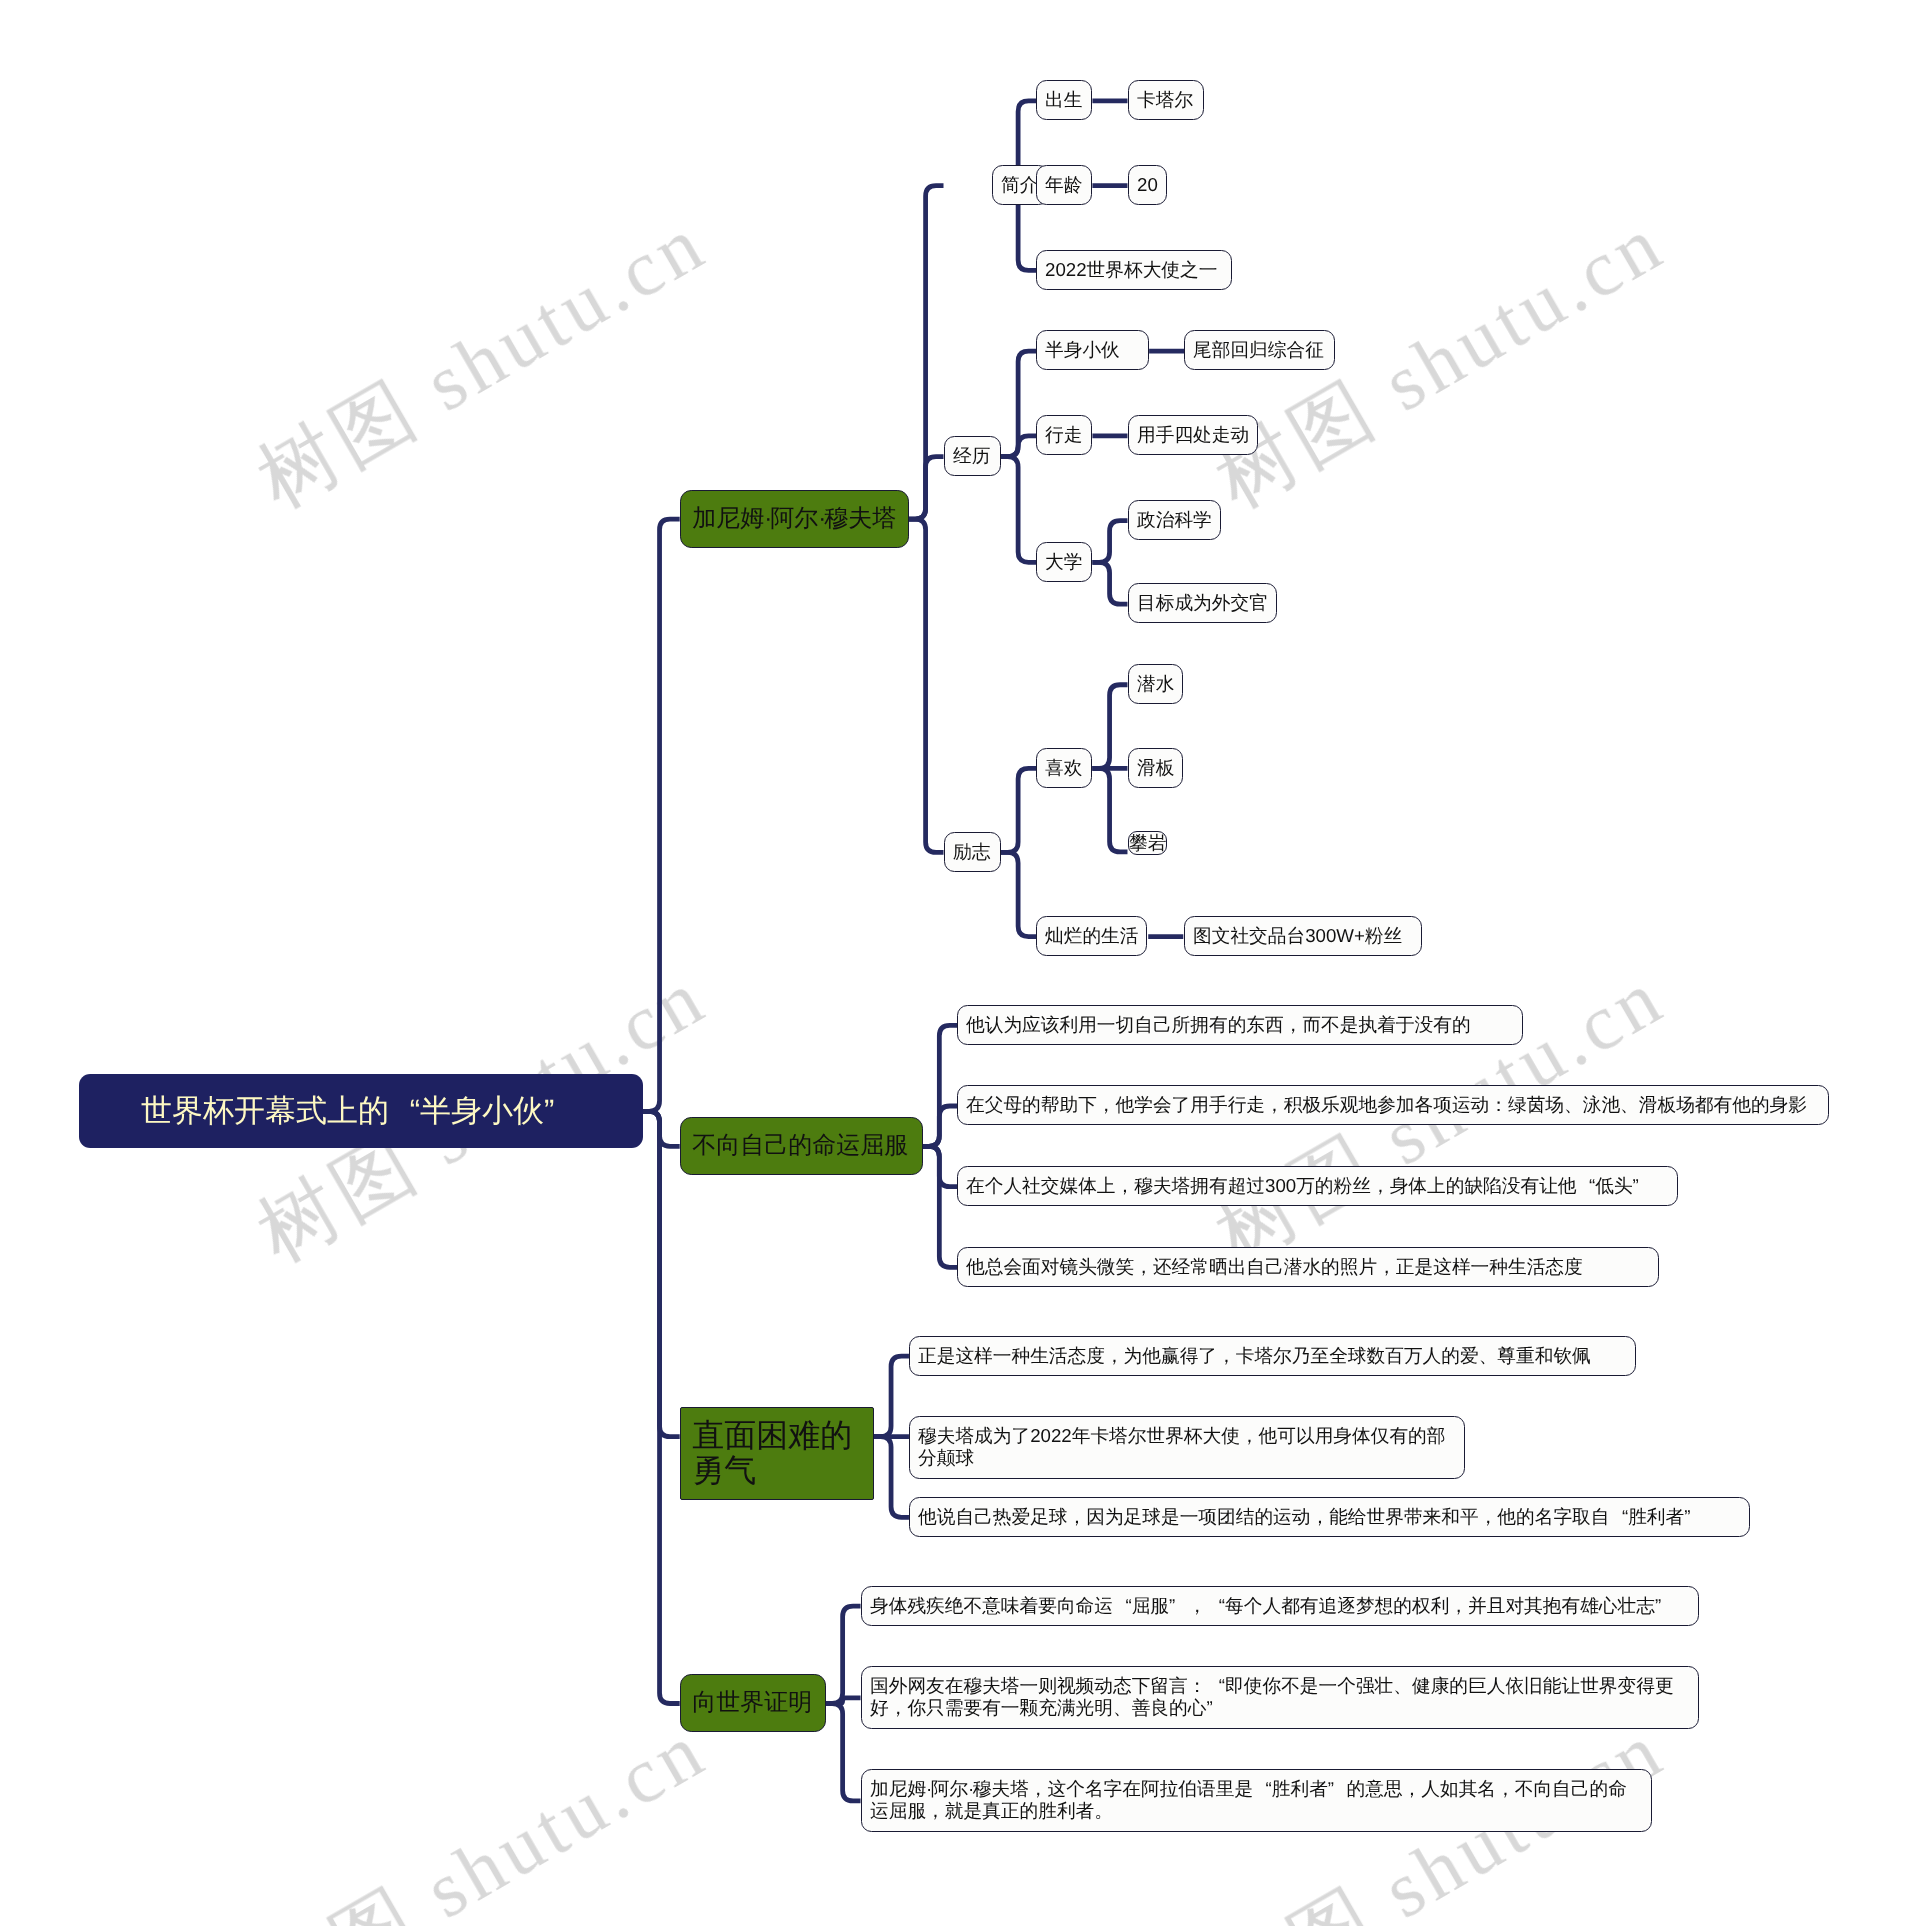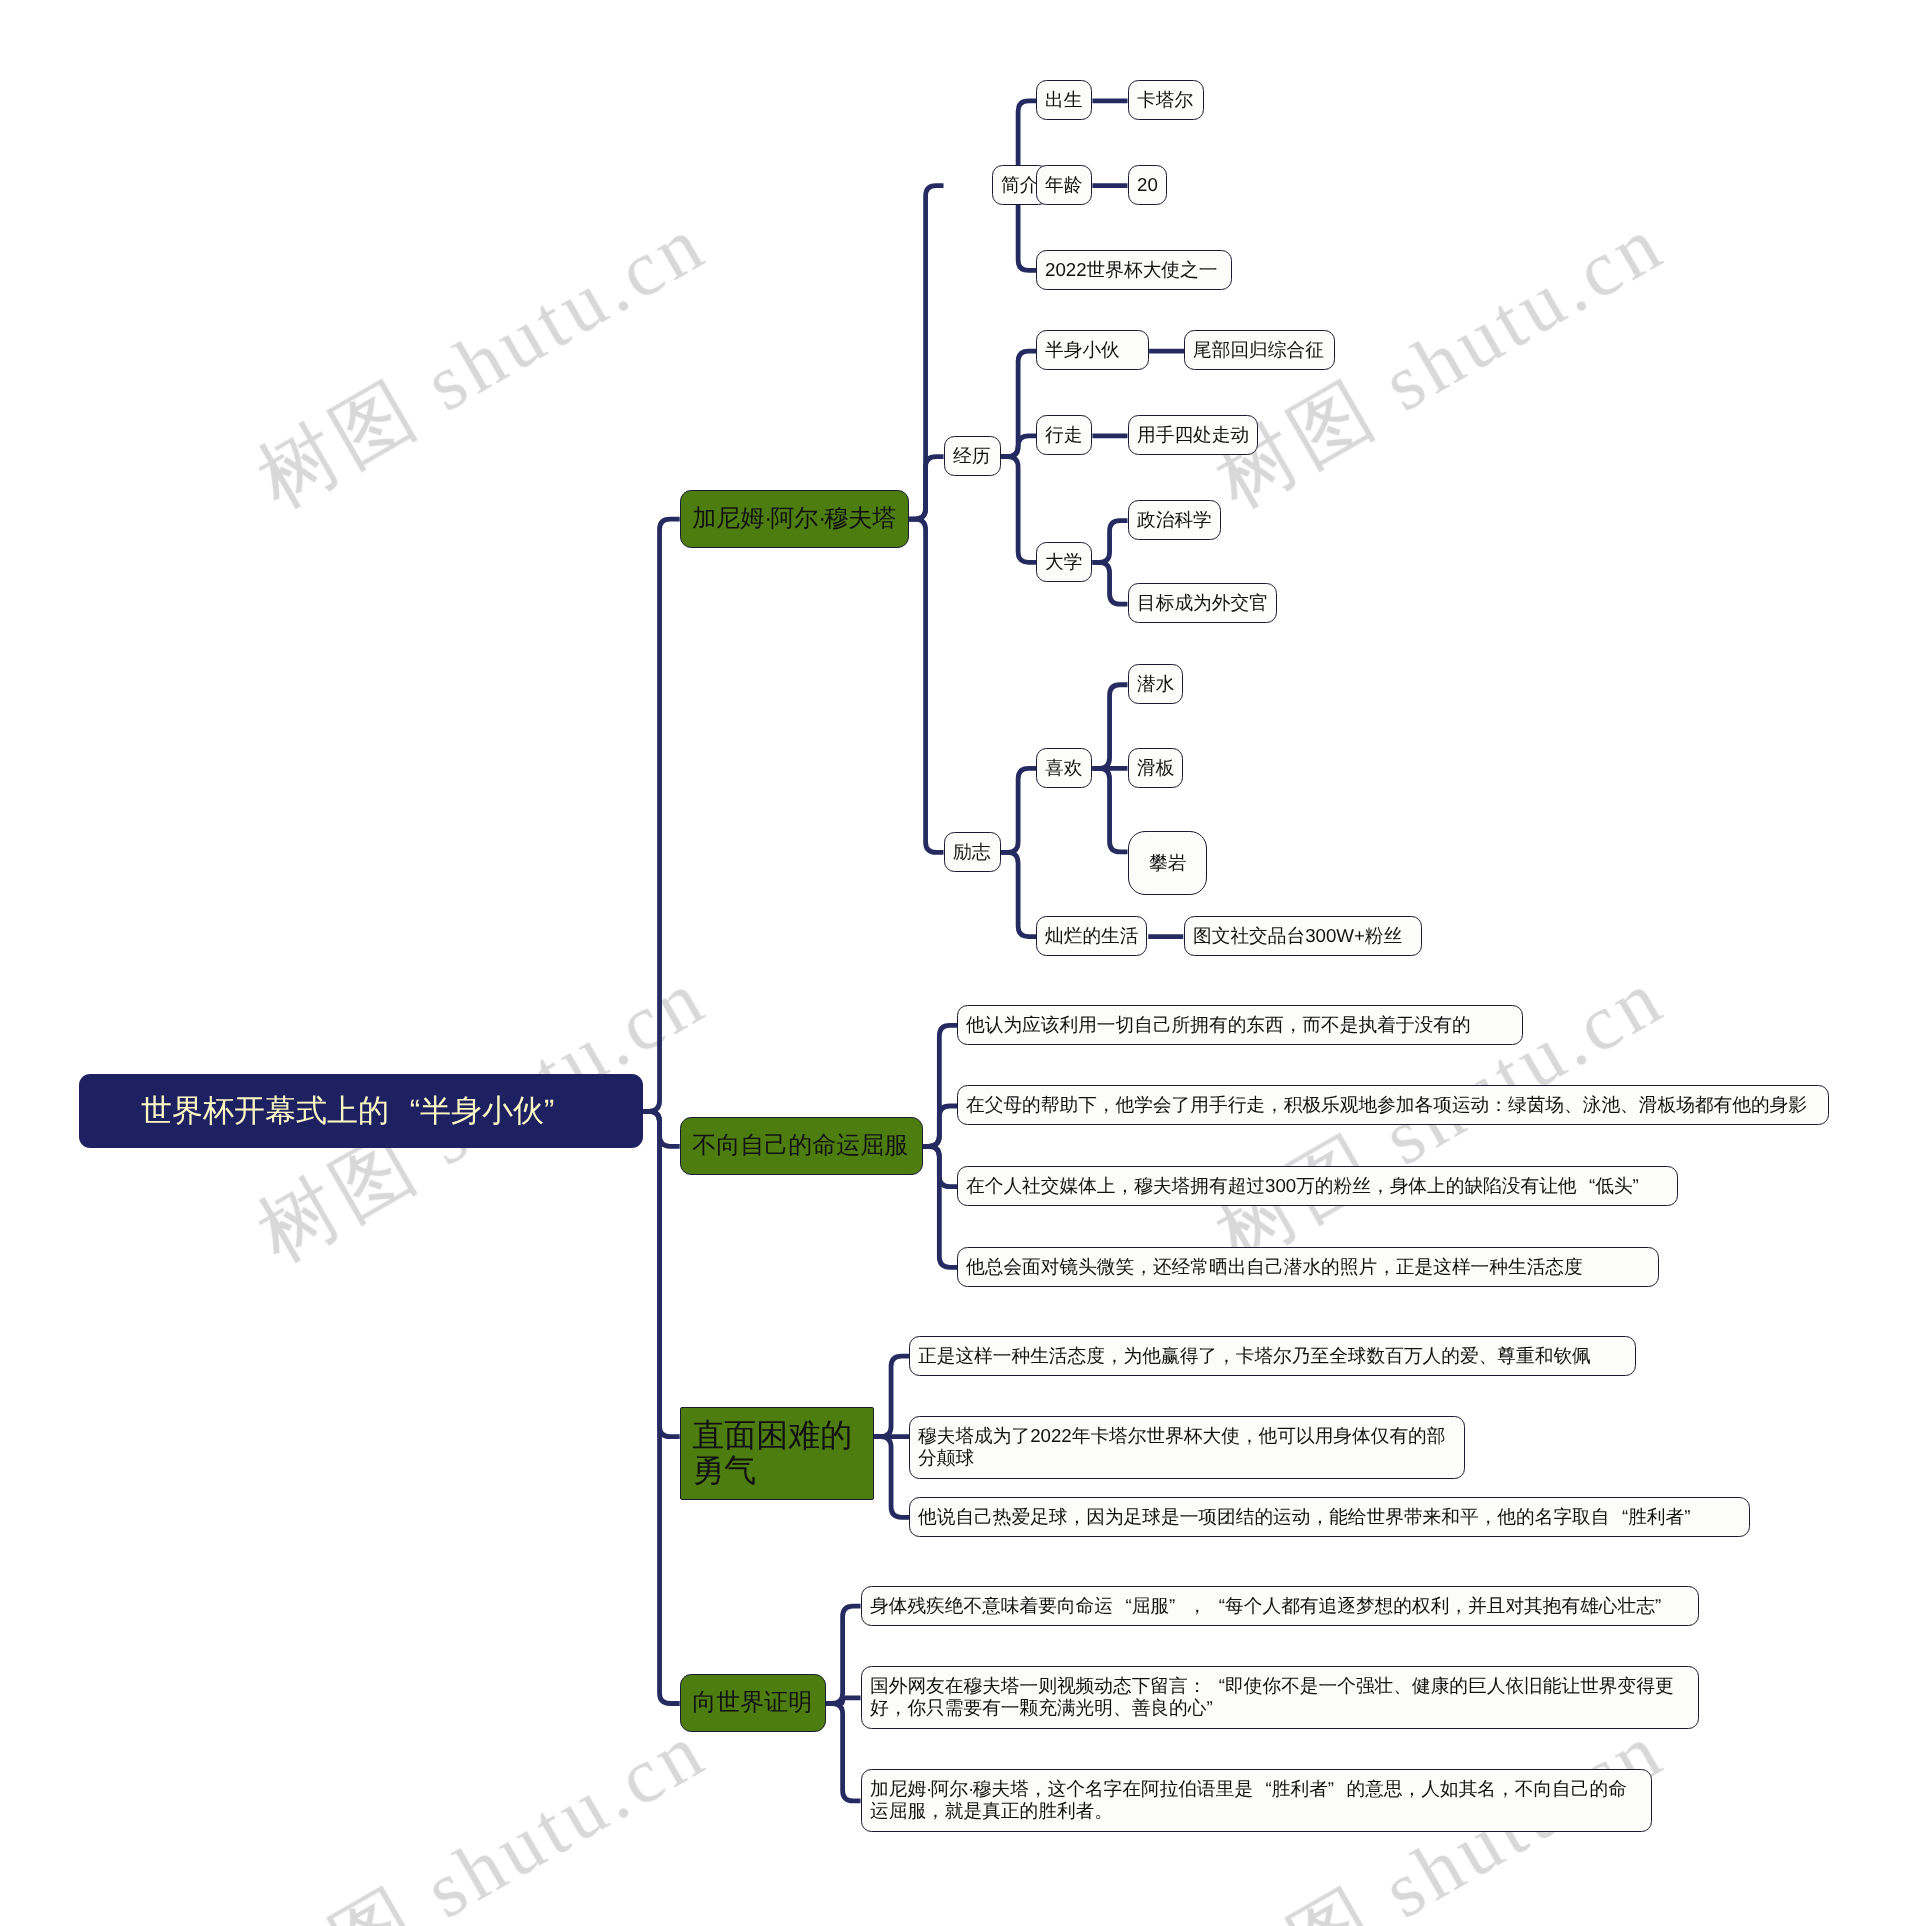--- a/index.html
+++ b/index.html
@@ -132,21 +132,21 @@
       </div>
       <div class="node" style="font-size: 18.7px; line-height: 22.4px; padding: 8px; border-radius: 10.4px; border-width: 1.6px; width: 56px; left: 1036px; top: 748px;">
         <span>喜欢</span>
       </div>
       <div class="node" style="font-size: 18.7px; line-height: 22.4px; padding: 8px; border-radius: 10.4px; border-width: 1.6px; max-width: 896px; left: 1128px; top: 664px;">
         <span>潜水</span>
       </div>
       <div class="node" style="font-size: 18.7px; line-height: 22.4px; padding: 8px; border-radius: 10.4px; border-width: 1.6px; max-width: 896px; left: 1128px; top: 748px;">
         <span>滑板</span>
       </div>
-      <div class="node" style="font-size: 18.7px; line-height: 22.4px; padding: 20px; border-radius: 17px; border-width: 1.6px; max-width: 896px; left: 1128px; top: 831px;">
+      <div class="node" style="font-size: 18.7px; line-height: 22.4px; padding: 0; border-radius: 9px; border-width: 1.6px; max-width: 896px; left: 1128px; top: 831px;">
         <span>攀岩</span>
       </div>
       <div class="node" style="font-size: 18.7px; line-height: 22.4px; padding: 8px; border-radius: 10.4px; border-width: 1.6px; max-width: 896px; left: 1036px; top: 916px;">
         <span>灿烂的生活</span>
       </div>
       <div class="node" style="font-size: 18.7px; line-height: 22.4px; padding: 8px; border-radius: 10.4px; border-width: 1.6px; width: 238px; left: 1184px; top: 916px;">
         <span>图文社交品台300W+粉丝</span>
       </div>
       <div class="node lv1" style="font-size: 24px; line-height: 35px; padding: 10.4px 11.2px; border-radius: 11.2px; border-width: 1.8px; width: 243px; left: 680px; top: 1117px;">
         <span>不向自己的命运屈服</span>

